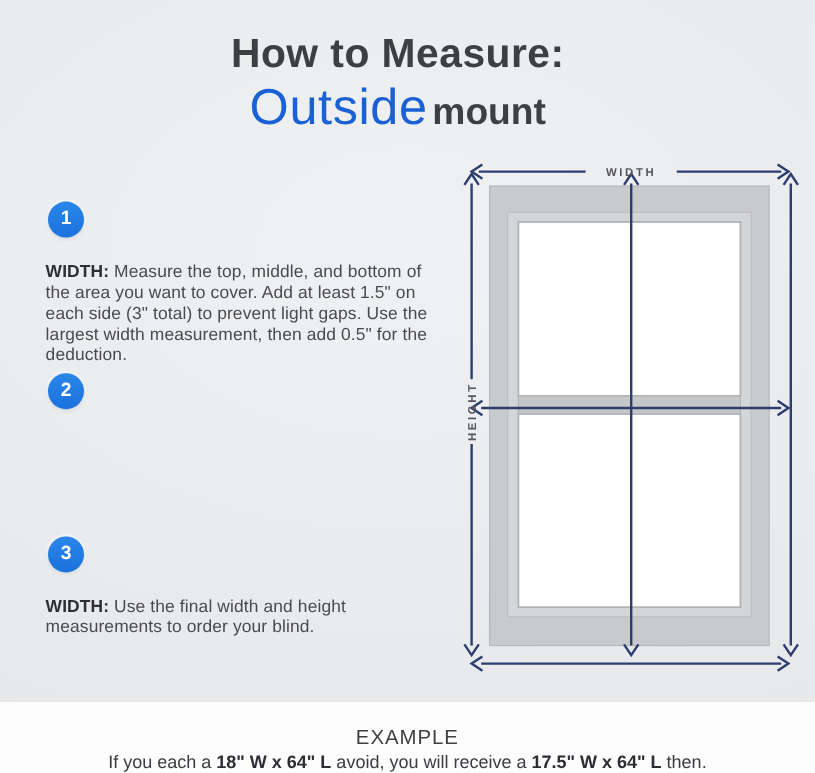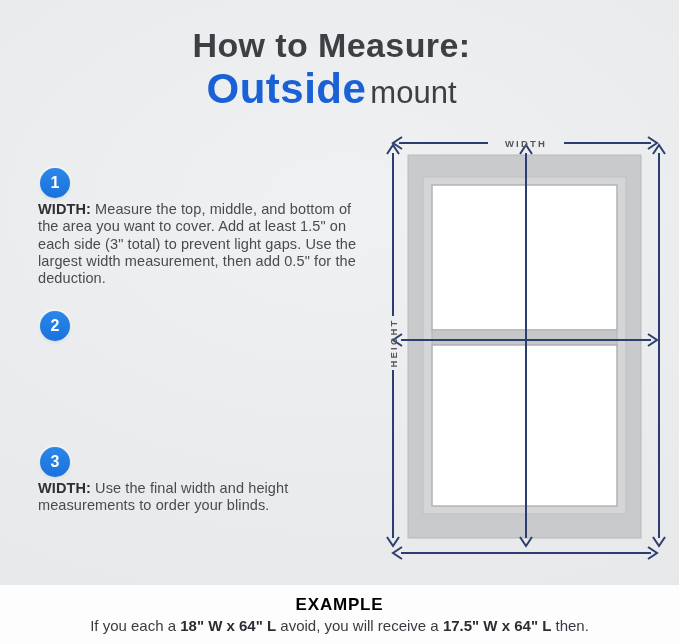--- a/index.html
+++ b/index.html
@@ -25,27 +25,27 @@
   }
   .title-line1 {
     font-size: 34px;
     font-weight: 600;
     color: #3e3f44;
     letter-spacing: 0.4px;
   }
   .title-line2 { margin-top: 2px; }
   .title-accent {
     font-size: 42px;
-    font-weight: 700;
+    font-weight: 400;
     color: #1b61d6;
     letter-spacing: 0.5px;
   }
   .title-rest {
     font-size: 31px;
-    font-weight: 400;
+    font-weight: 700;
     color: #3e3f44;
     margin-left: 4px;
   }
   
   .step {
     position: absolute;
     left: 38px;
     width: 337px;
   }
   .step-1 { top: 168px; }
@@ -58,21 +58,21 @@
     color: #ffffff;
     font-weight: 700;
     font-size: 16px;
     display: flex;
     align-items: center;
     justify-content: center;
     box-shadow: 0 1px 3px rgba(40,60,90,0.25), 0 0 0 2px rgba(255,255,255,0.55);
     margin-left: 2px;
   }
   .step-text {
-    margin-top: 3px;
+    margin-top: 21px;
     font-size: 14.5px;
     line-height: 17.3px;
     color: #4a4b50;
     letter-spacing: 0.1px;
   }
   .step-text b {
     color: #2e2f34;
     font-weight: 700;
   }
   
@@ -89,25 +89,25 @@
   }
   
   .footer {
     position: absolute;
     left: 0; bottom: 0;
     width: 679px; height: 59px;
     background: #fdfdfe;
     text-align: center;
   }
   .example-heading {
-    margin-top: 10px;
+    margin-top: 20px;
     font-size: 17px;
-    font-weight: 700;
+    font-weight: 400;
     letter-spacing: 0.8px;
-    color: #000000;
+    color: #404040;
   }
   .example-line {
     margin-top: 2px;
     font-size: 15px;
     color: #3b3c41;
   }
   .example-line b { color: #2c2d32; font-weight: 700; }
 </style>
 </head>
 <body>
@@ -125,21 +125,21 @@
     <div class="step-circle">1</div>
     <p class="step-text"><b>WIDTH:</b> <span>Measure the top, middle, and bottom of the area you want to cover. Add at least 1.5" on each side (3" total) to prevent light gaps. Use the largest width measurement, then add 0.5" for the deduction.</span></p>
   </section>
 
   <section class="step step-2">
     <div class="step-circle">2</div>
   </section>
 
   <section class="step step-3">
     <div class="step-circle">3</div>
-    <p class="step-text"><b>WIDTH:</b> <span>Use the final width and height measurements to order your blinds.</span></p>
+    <p class="step-text"><b>WIDTH:</b> <span>Use the final width and height measurements to order your blind.</span></p>
   </section>
 
   <svg class="diagram" width="282" height="432" viewBox="0 0 282 432">
 
     <g>
       <rect x="23" y="22" width="233" height="383" fill="#c9cacc" stroke="#b8b9bb" stroke-width="1"></rect>
       <rect x="38" y="44" width="203" height="337" fill="#d4d5d7" stroke="#bebfc1" stroke-width="1"></rect>
       <rect x="47" y="52" width="185" height="145" fill="#ffffff" stroke="#b2b3b5" stroke-width="1.5"></rect>
       <rect x="47" y="197" width="185" height="15" fill="#c6c7c9" stroke="#b2b3b5" stroke-width="1"></rect>
       <rect x="47" y="212" width="185" height="161" fill="#ffffff" stroke="#b2b3b5" stroke-width="1.5"></rect>

